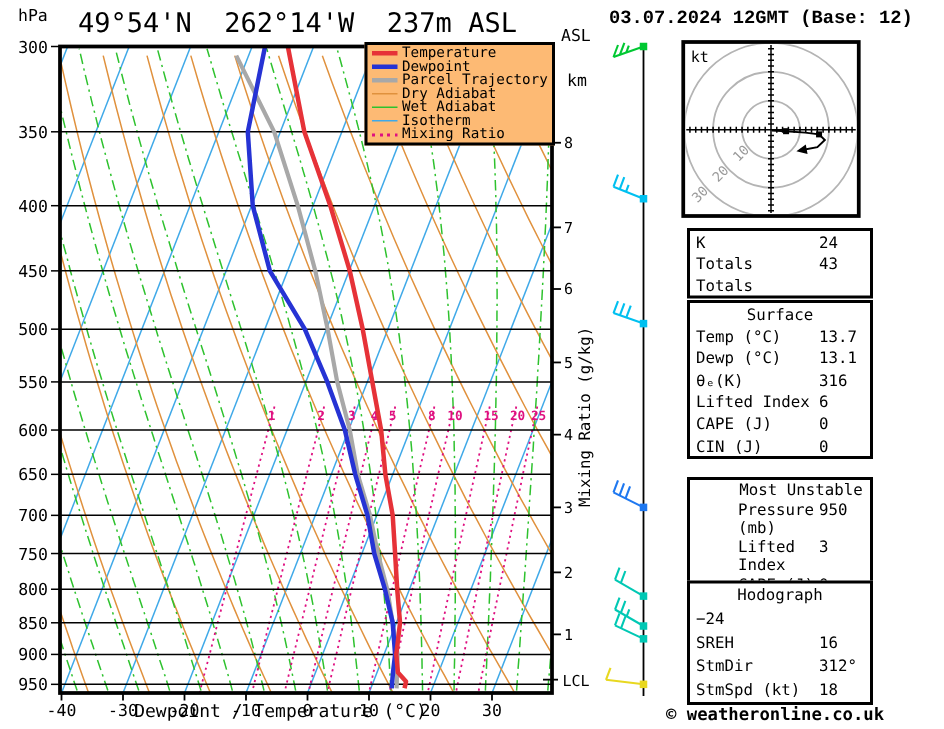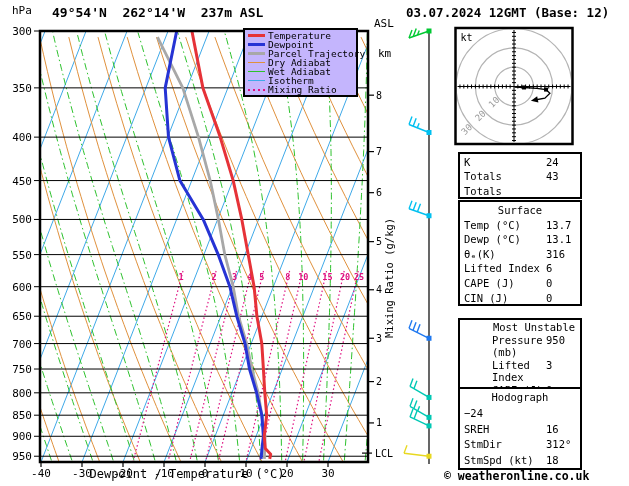--- a/index.html
+++ b/index.html
@@ -1,28 +1,28 @@
 <!DOCTYPE html>
 <html><head>
 <meta charset="utf-8">
 <style>
   html,body{margin:0;padding:0;background:#ffffff;}
   #root{position:relative;width:629px;height:486px;background:#ffffff;overflow:hidden;
         font-family:"DejaVu Sans Mono","DejaVu Sans",monospace;color:#000;}
   #chart-svg{position:absolute;left:0;top:0;}
   .abs{position:absolute;white-space:pre;}
   #hpa-label{left:12px;top:4px;font-size:11px;}
-  #station-title{left:52px;top:5px;font-size:13px;font-weight:bold;letter-spacing:0px;}
-  #datetime-title{left:406px;top:5px;font-size:12.5px;font-weight:bold;}
+  #station-title{left:52px;top:5px;font-size:18px;font-weight:normal;letter-spacing:0px;}
+  #datetime-title{left:406px;top:5px;font-size:12.5px;font-weight:bold;font-family:Liberation Mono, monospace;}
   #km-label{left:378px;top:3px;font-size:11px;margin-top:44px;}
   #asl-label{left:374px;top:17px;font-size:11px;}
   #xaxis-label{left:23px;top:467px;width:328px;text-align:center;font-size:12px;}
   #footer-credit{left:444px;top:469px;font-size:11.5px;font-weight:bold;}
-  #legend-box{left:243px;top:28px;width:115px;height:69px;border:2px solid #000;
-              background:#c4b5fd;box-sizing:border-box;display:flex;flex-direction:column;
+  #legend-box{left:243px;top:28px;width:127px;height:69px;border:2px solid #000;
+              background:#fdba74;box-sizing:border-box;display:flex;flex-direction:column;
               justify-content:space-around;padding:1px 0 1px 3px;}
   .legend-row{display:flex;align-items:center;gap:3px;height:9px;}
   .legend-swatch{width:17px;flex:0 0 17px;}
   .legend-label{font-size:9.5px;line-height:9px;}
   .databox{position:absolute;left:458px;width:124px;border:2px solid #000;background:#fff;
            box-sizing:border-box;padding:1px 4px;font-size:10.5px;}
   .ttitle{text-align:center;}
   .trow{display:flex;justify-content:space-between;}
   .tlabel{flex:1 1 auto;}
   .tvalue{flex:0 0 30px;text-align:left;}

